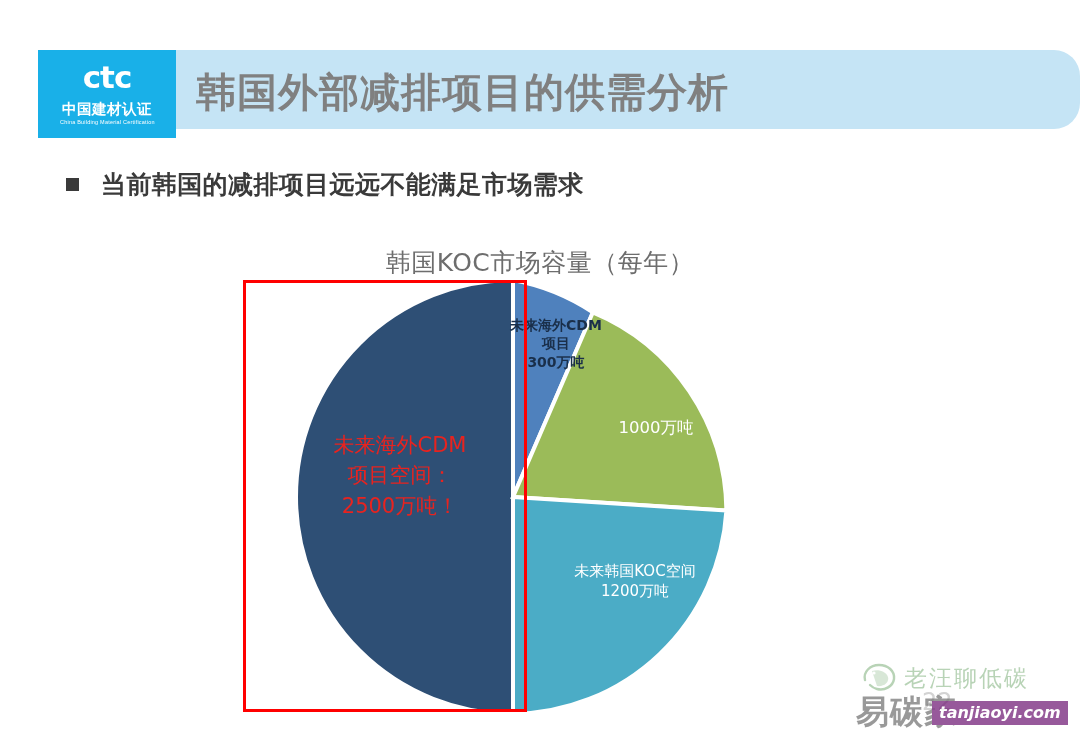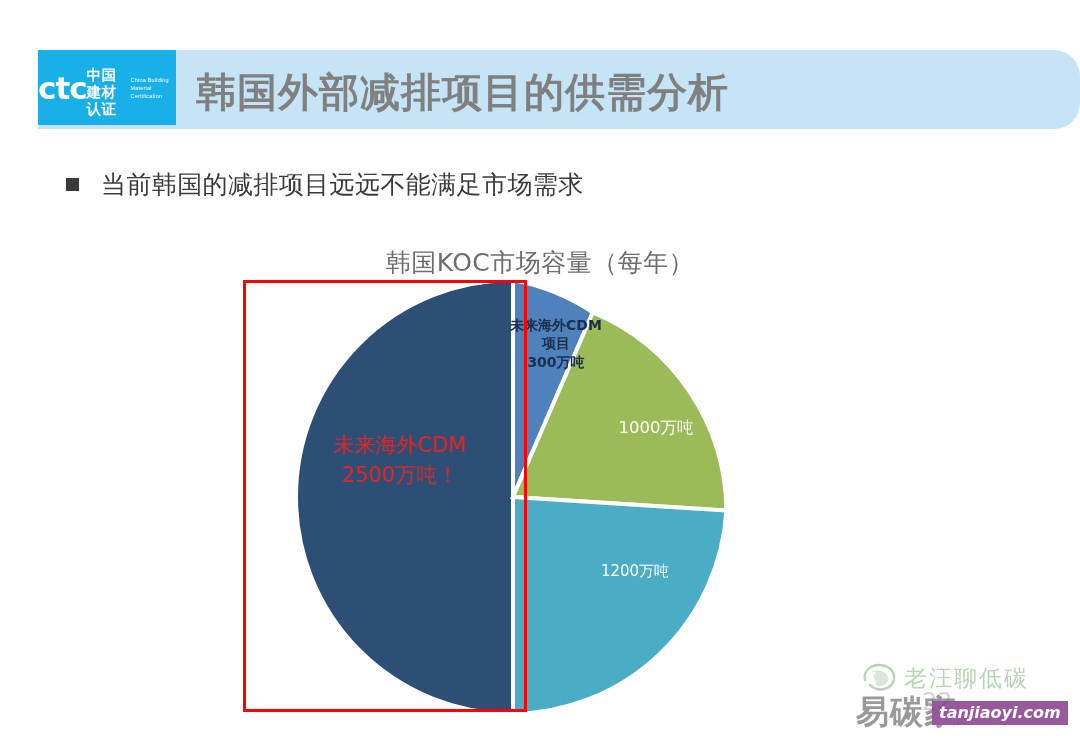--- a/index.html
+++ b/index.html
@@ -24,24 +24,24 @@
     height: 79px;
     background: #c5e4f5;
     border-top-right-radius: 26px;
     border-bottom-right-radius: 26px;
   }
   .logo-box {
     position: absolute;
     left: 38px;
     top: 50px;
     width: 138px;
-    height: 75px;
+    height: 88px;
     background: #19b0e8;
     display: flex;
-    flex-direction: row;
+    flex-direction: column;
     align-items: center;
     justify-content: center;
     overflow: hidden;
   }
   .logo-ctc {
     color: #ffffff;
     font-weight: bold;
     font-size: 31px;
     line-height: 30px;
     letter-spacing: -1px;
@@ -88,20 +88,21 @@
     background: #3a3a3a;
     margin-right: 22px;
     flex: none;
   }
   .bullet-text {
     font-size: 25px;
     color: #3a3a3a;
     letter-spacing: 0.4px;
     white-space: nowrap;
     font-family: "DejaVu Sans", sans-serif;
+    font-weight: bold;
   }
 
   
   .chart-title {
     position: absolute;
     left: 0;
     top: 246px;
     width: 1080px;
     text-align: center;
     font-size: 25px;
@@ -268,25 +269,27 @@
     <div>未来海外CDM</div>
     <div>项目</div>
     <div>300万吨</div>
   </div>
 
   <div class="slice-label label-koc">
     <div>1000万吨</div>
   </div>
 
   <div class="slice-label label-future-koc">
+    <div>未来韩国KOC空间</div>
     <div>1200万吨</div>
   </div>
 
   <div class="slice-label label-overseas">
     <div>未来海外CDM</div>
+    <div>项目空间：</div>
     <div>2500万吨！</div>
   </div>
 
   <div class="red-box"></div>
 </div>
 
 <div class="wm-wechat">
   <span class="wm-e-logo">
     <svg width="36" height="32" viewBox="0 0 36 32">
       <path d="M3 18 C1 10 8 3 17 3 C26 3 33 9 32 17 C31 24 23 29 15 27 C12 26.3 10 25 8 23" fill="none" stroke="#8db98a" stroke-width="2.4" stroke-linecap="round"></path>

